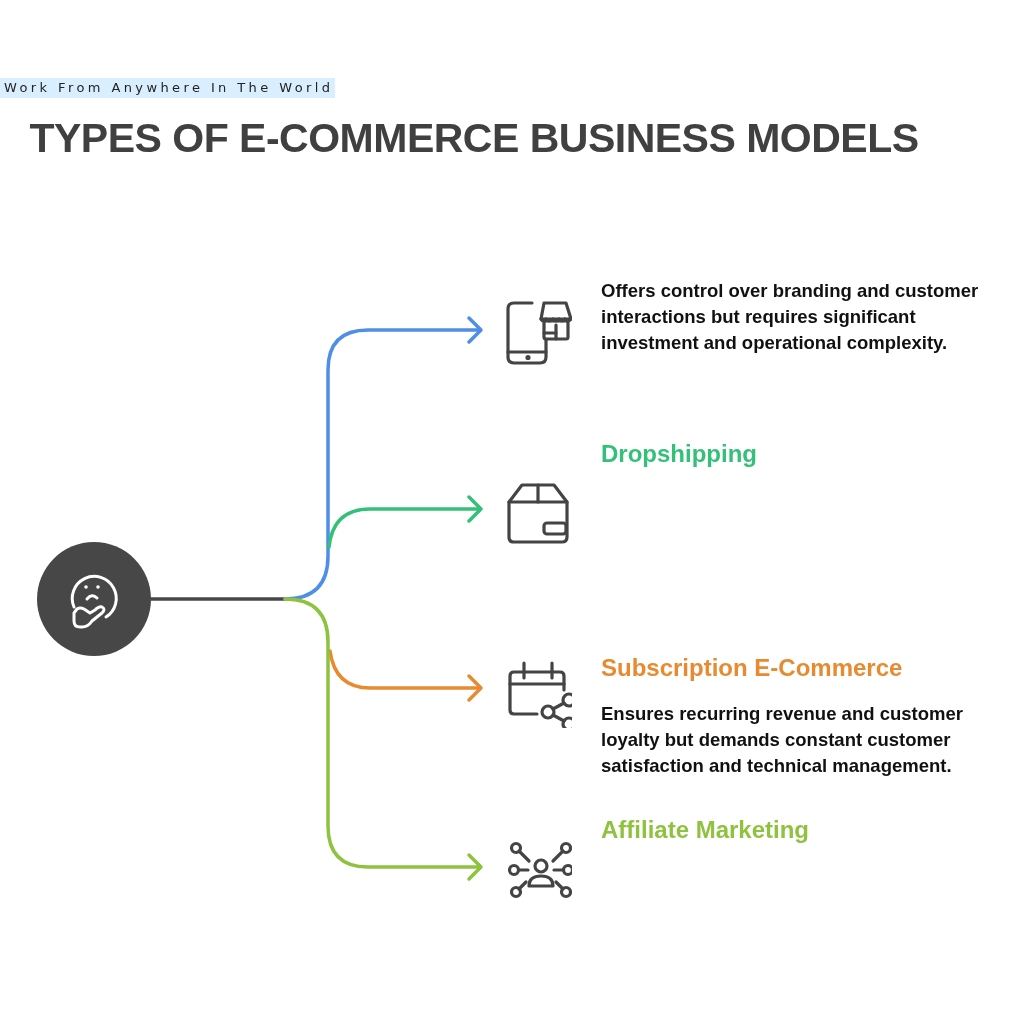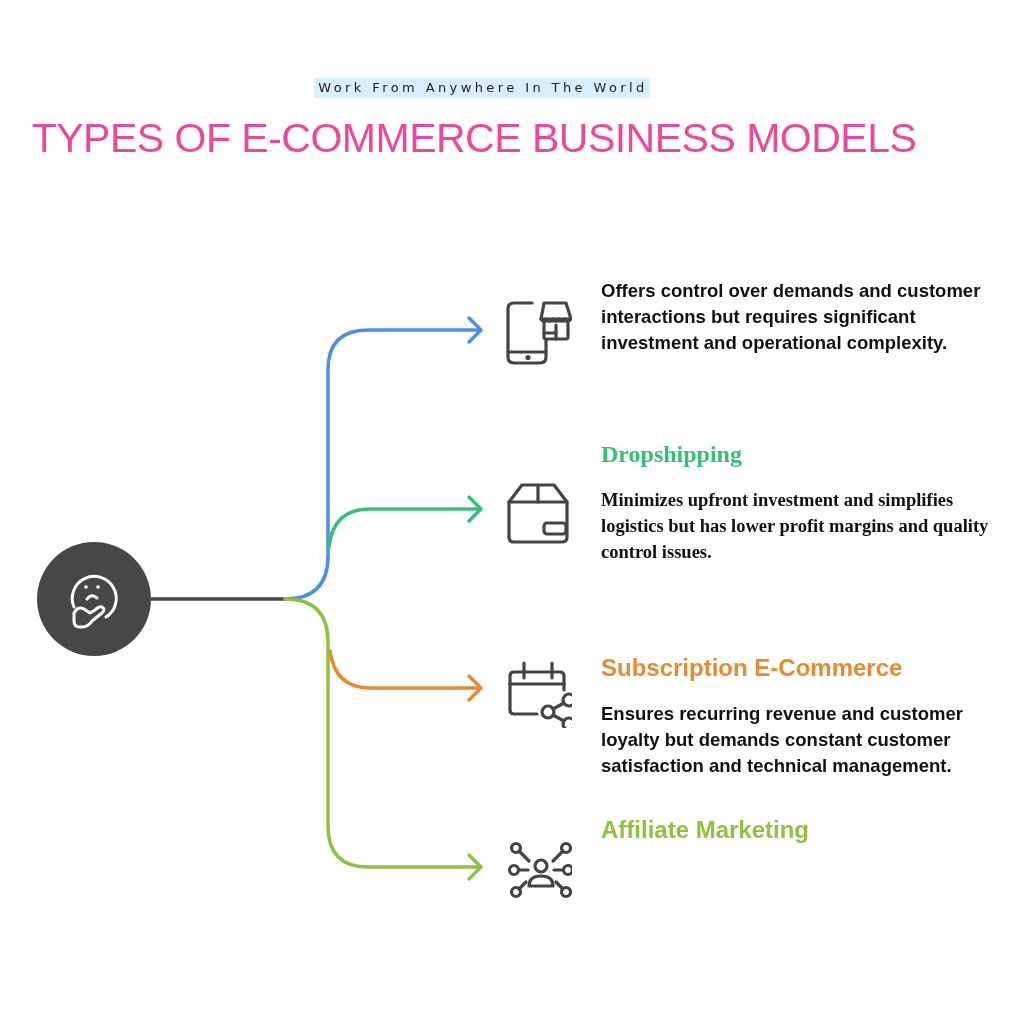--- a/index.html
+++ b/index.html
@@ -1,26 +1,26 @@
 <!DOCTYPE html>
 <html><head>
 <meta charset="utf-8">
 <style>
   html, body { margin: 0; padding: 0; background: #ffffff; }
   body { width: 1024px; height: 1024px; position: relative; overflow: hidden; font-family: "Liberation Sans", sans-serif; }
-  .subtitle-wrap { position: absolute; top: 78px; left: 0; width: 964px; text-align: center; }
+  .subtitle-wrap { position: absolute; top: 78px; left: 0; width: 964px; text-align: left; }
   .subtitle {
     display: inline-block; background: #d9efff; color: #222;
     font-family: "DejaVu Sans", sans-serif; font-size: 13px; letter-spacing: 3.4px;
     padding: 1px 2px 1px 4px; line-height: 18px;
   }
   .title {
     position: absolute; top: 110px; left: 0; width: 948px; text-align: center;
-    font-family: "Liberation Sans", sans-serif; font-weight: normal; font-size: 41px;
-    color: #ec4899; letter-spacing: -0.5px; line-height: 56px;
+    font-family: "Liberation Sans", sans-serif; font-weight: bold; font-size: 41px;
+    color: #404040; letter-spacing: -0.5px; line-height: 56px;
   }
   #diagram { position: absolute; left: 0; top: 0; }
   .hub {
     position: absolute; left: 37px; top: 542px; width: 114px; height: 114px;
     border-radius: 50%; background: #474747;
   }
   .hub svg { position: absolute; left: 25px; top: 25px; }
   .icon { position: absolute; width: 80px; height: 80px; }
   .icon svg { width: 80px; height: 80px; }
   .item { position: absolute; left: 601px; width: 400px; }
@@ -121,25 +121,24 @@
         <line x1="71" y1="42" x2="62" y2="42"></line>
       <circle cx="24" cy="64" r="4.5"></circle>
         <line x1="27" y1="61" x2="34" y2="54"></line>
       <circle cx="74" cy="64" r="4.5"></circle>
         <line x1="71" y1="61" x2="64" y2="54"></line>
     </g>
   </svg>
 </div>
 
 <div class="item" style="top:260px;">
-  <div class="item-desc">Offers control over demands and customer interactions but requires significant investment and operational complexity.</div>
+  <div class="item-desc">Offers control over branding and customer interactions but requires significant investment and operational complexity.</div>
 </div>
-<div class="item" style="top:439px;font-family:Liberation Serif, serif;">
+<div class="item" style="top:439px;">
   <div class="item-title" style="color: rgb(53, 192, 122);">Dropshipping</div>
-  <div class="item-desc">Minimizes upfront investment and simplifies logistics but has lower profit margins and quality control issues.</div>
 </div>
 <div class="item" style="top:618px;margin-top:35px;">
   <div class="item-title" style="color: rgb(231, 138, 48);">Subscription E-Commerce</div>
   <div class="item-desc">Ensures recurring revenue and customer loyalty but demands constant customer satisfaction and technical management.</div>
 </div>
 <div class="item" style="top:783px;margin-top:32px;">
   <div class="item-title" style="color: rgb(143, 194, 63);">Affiliate Marketing</div>
 </div>
 
 </body></html>

